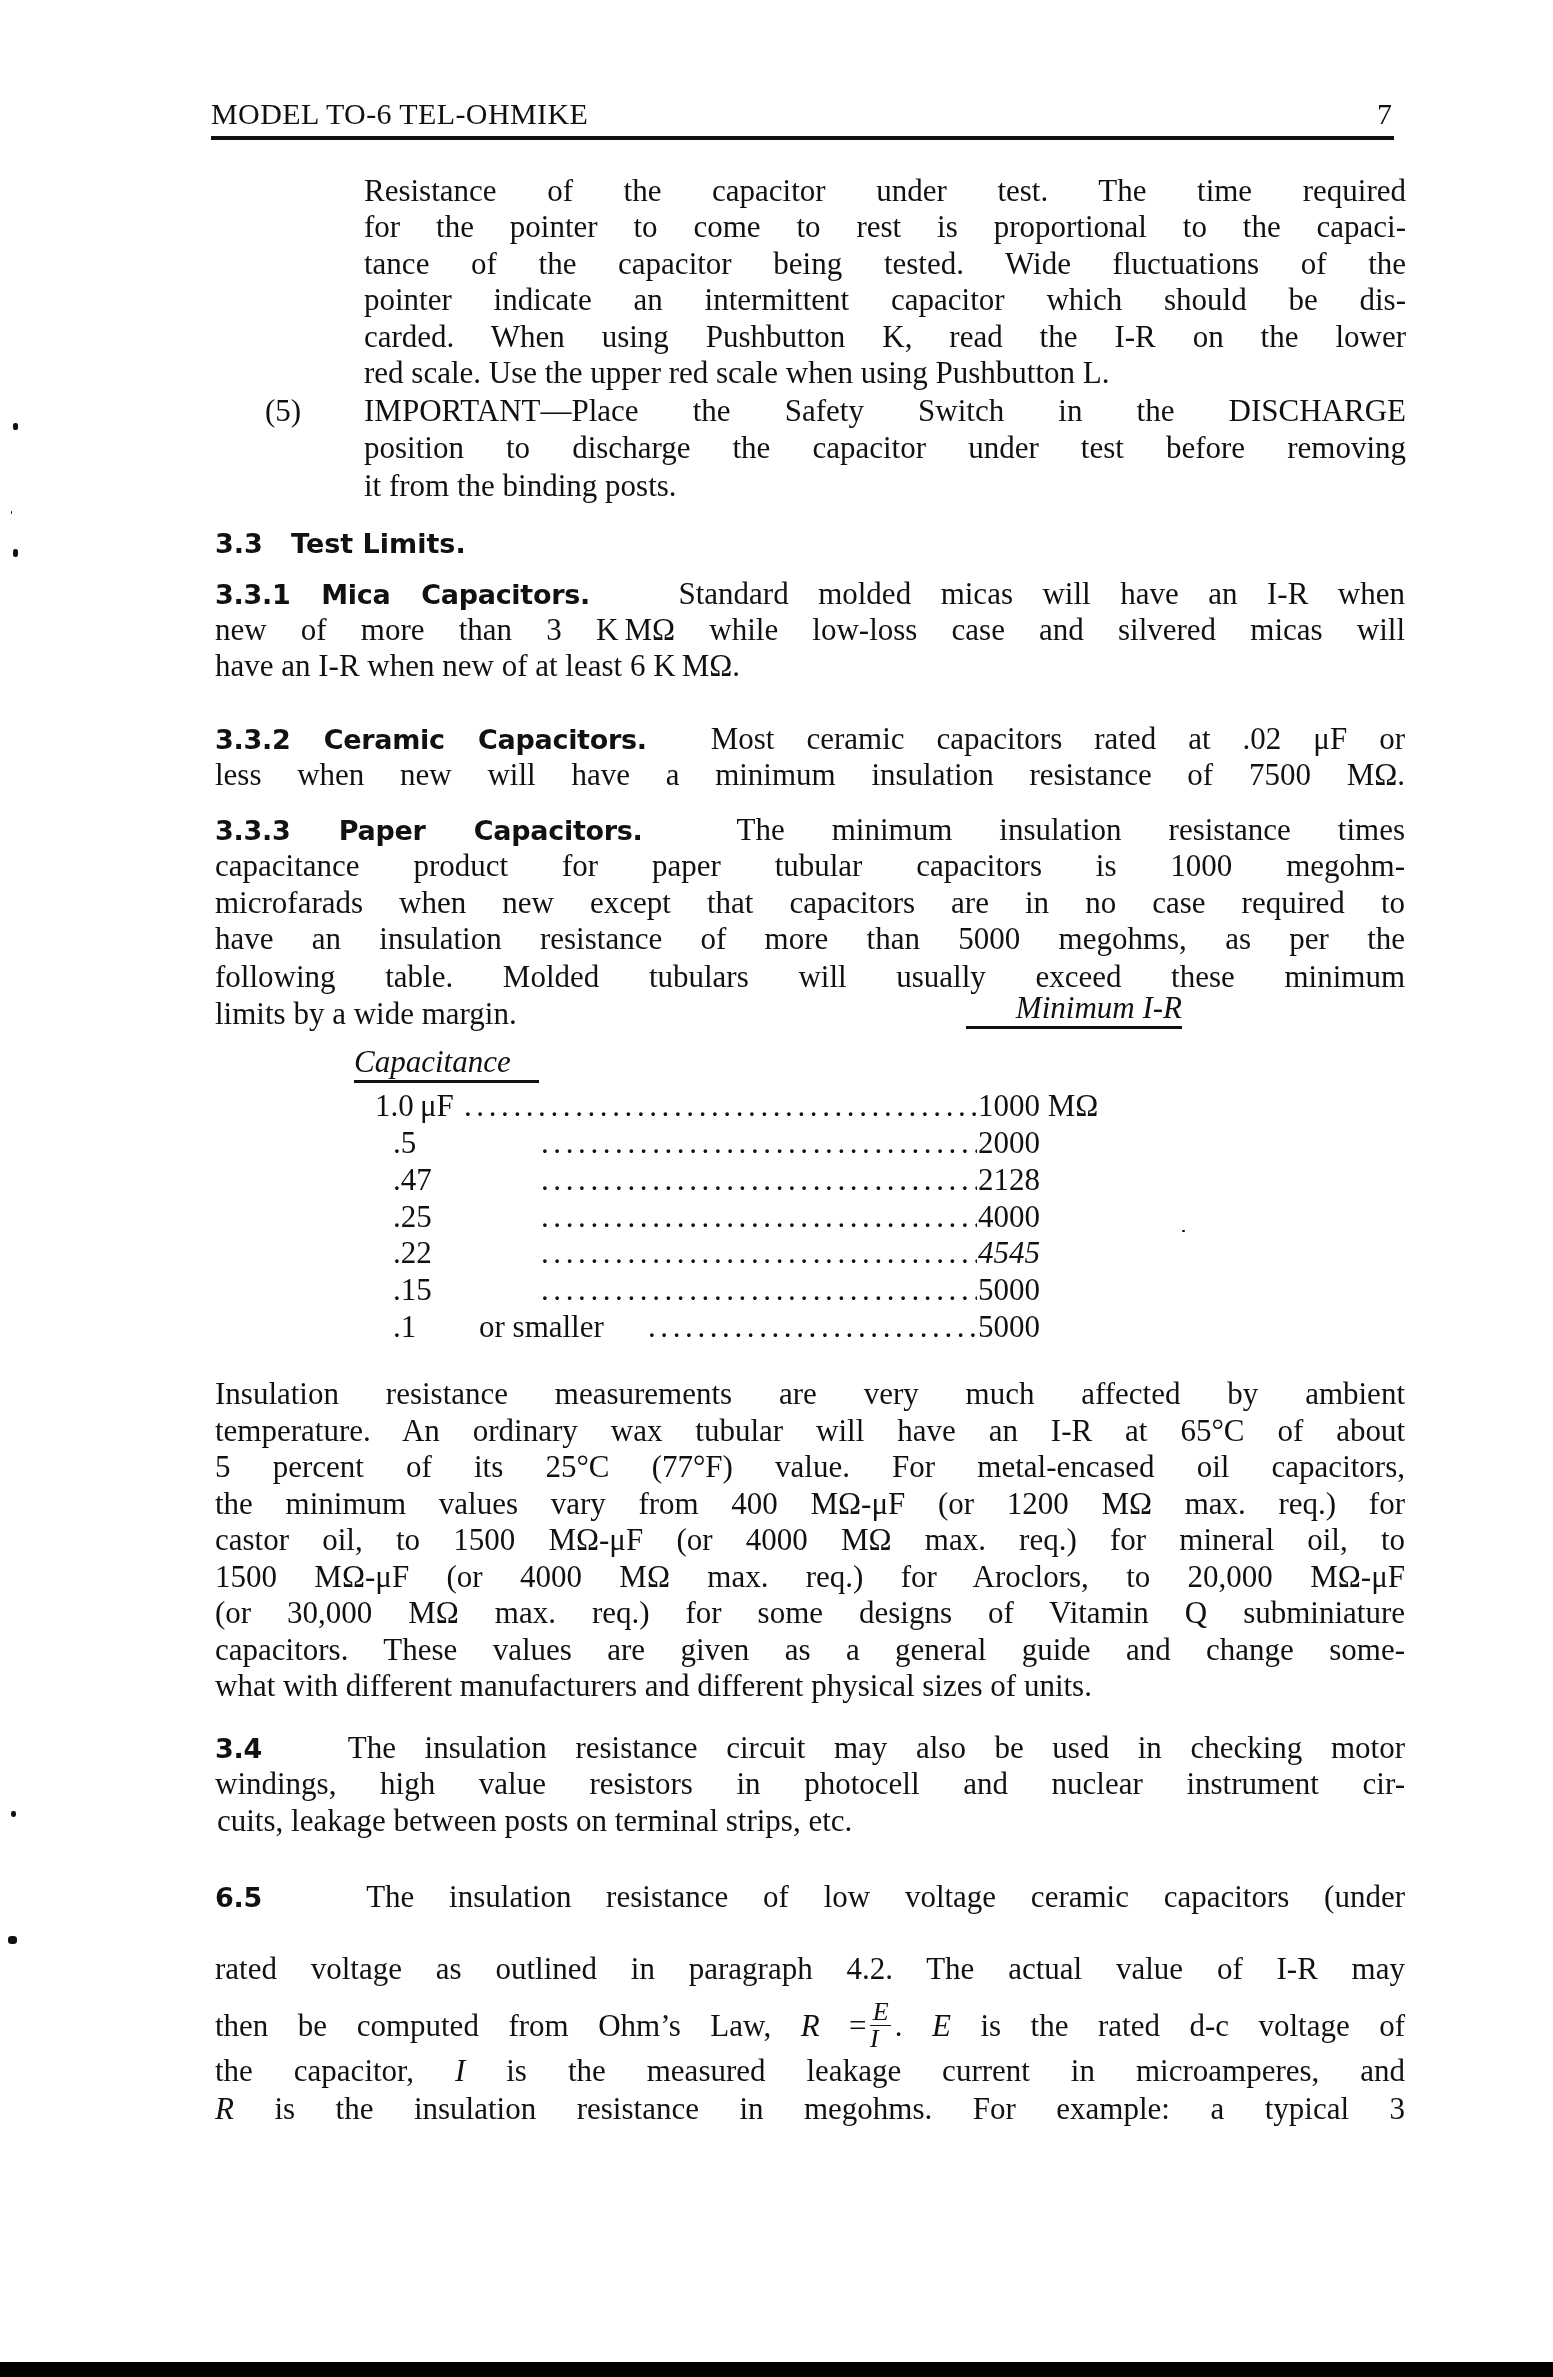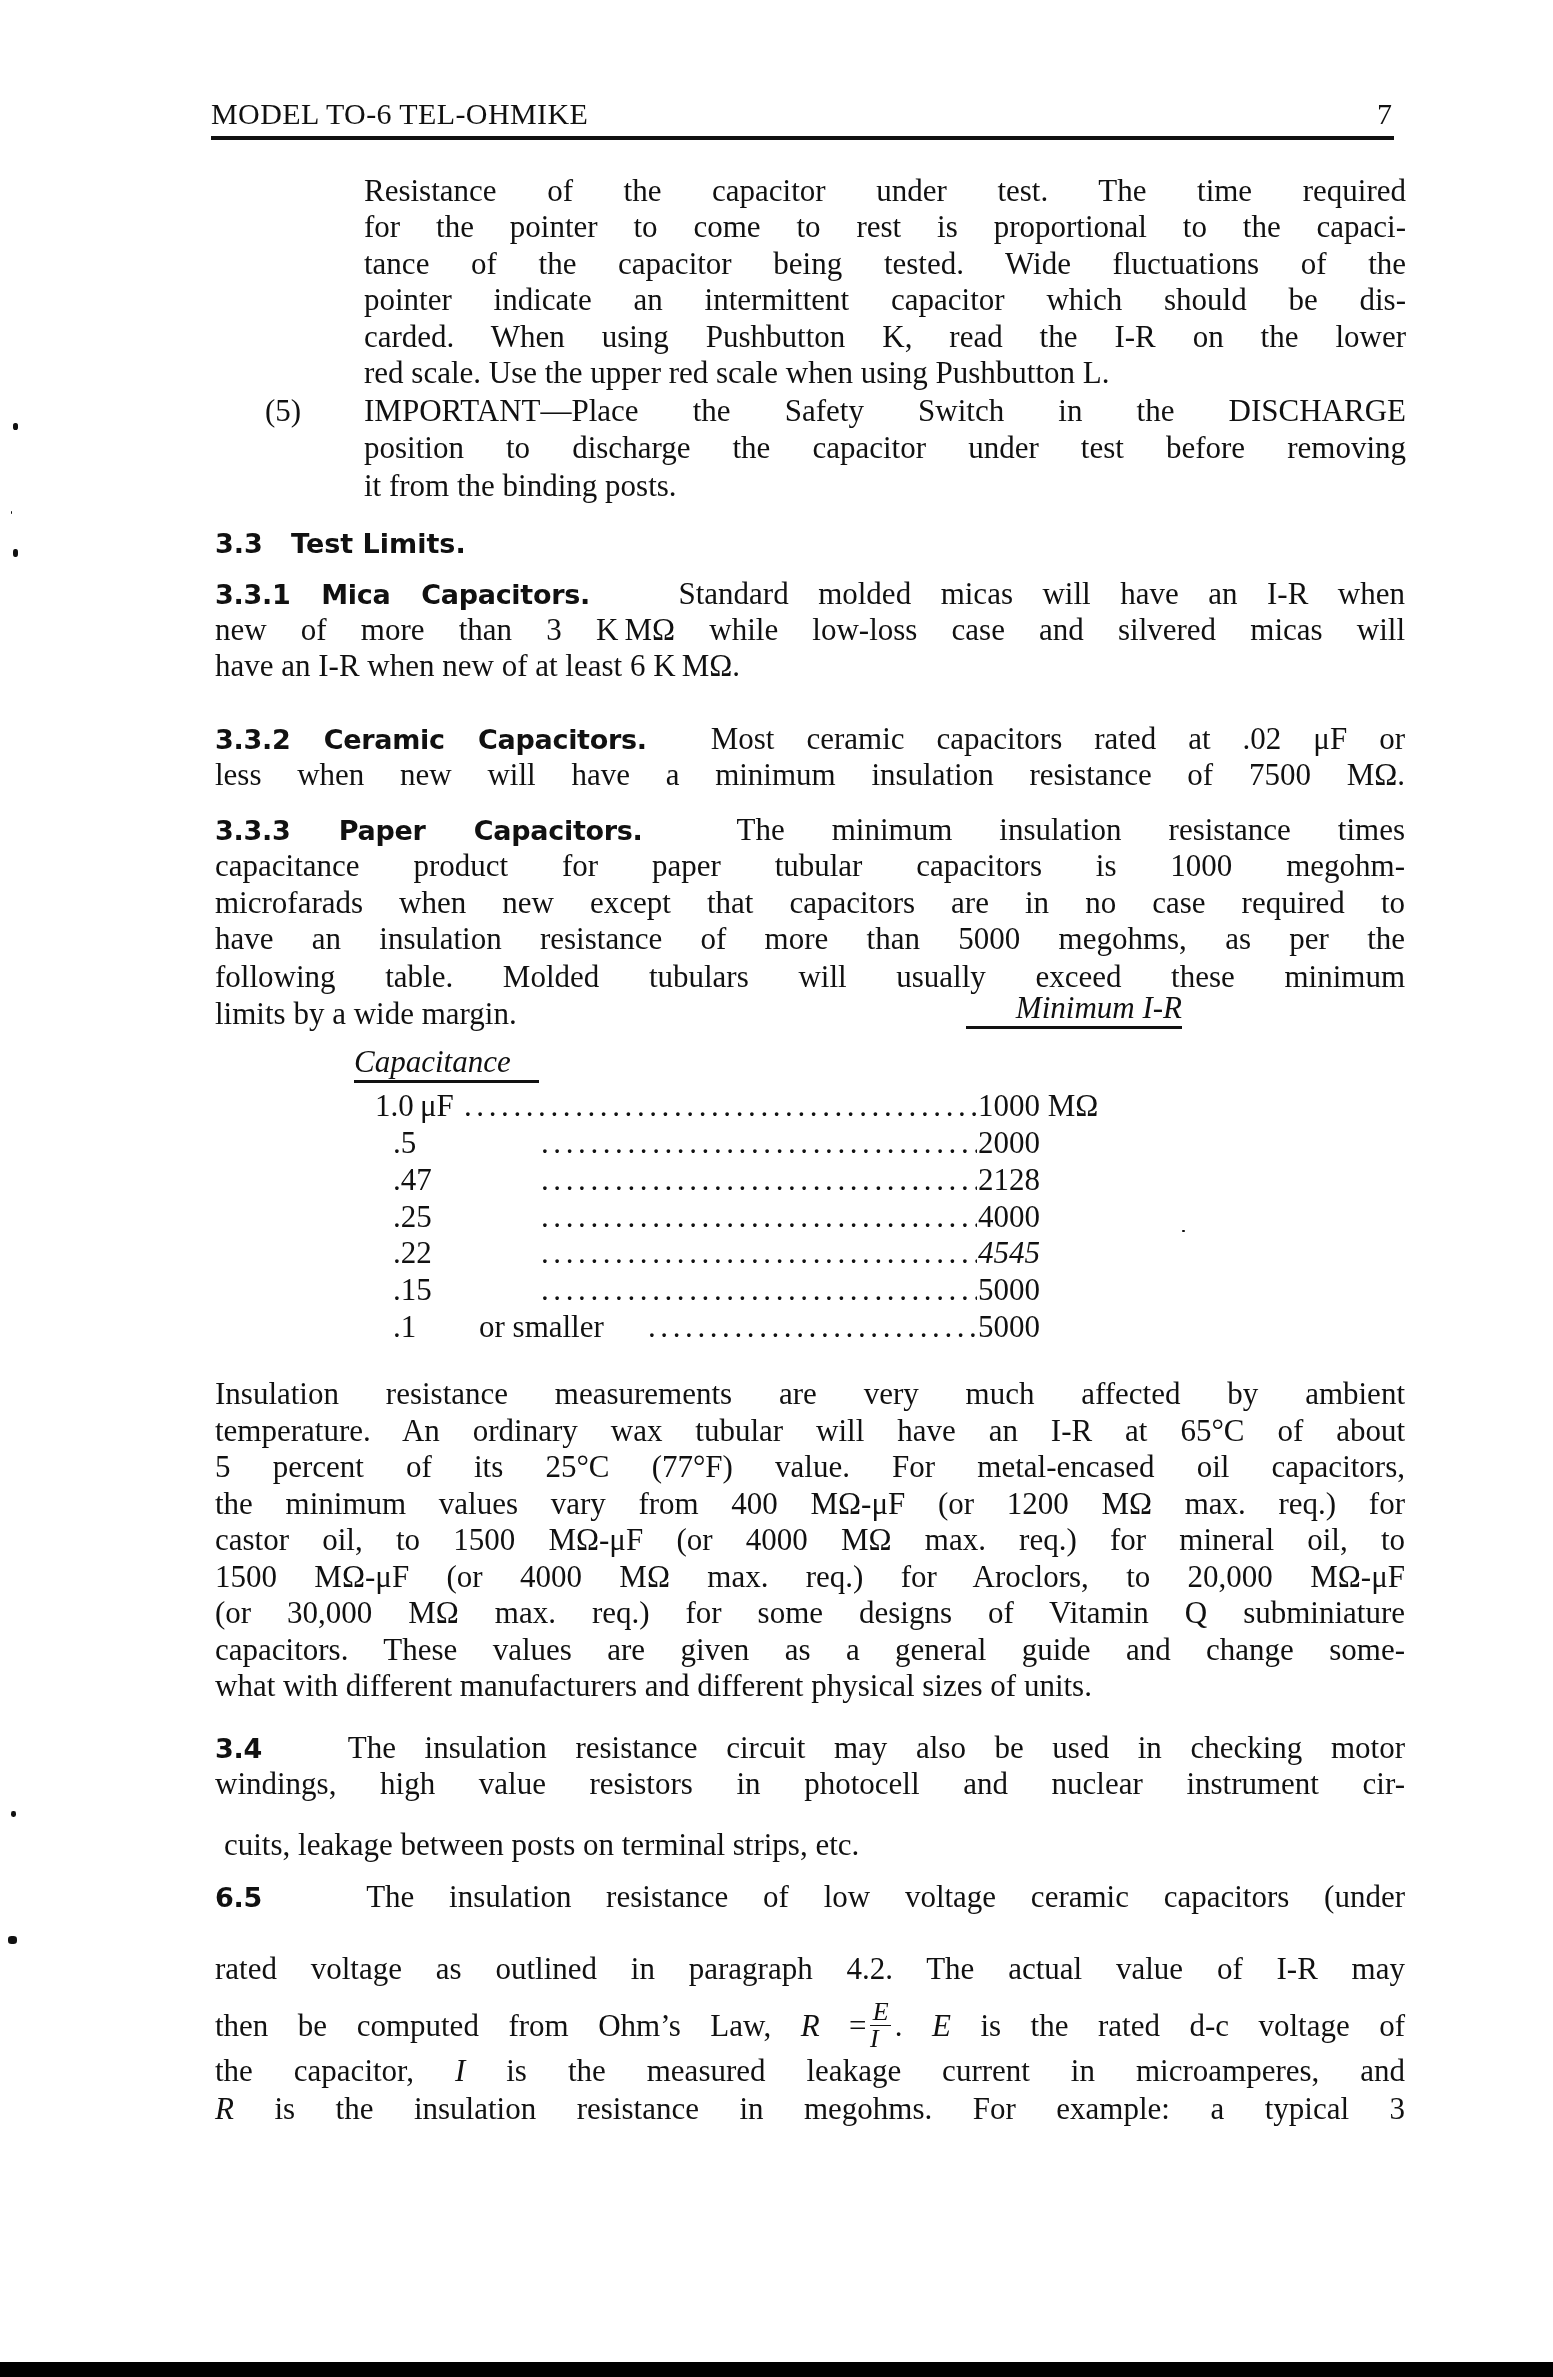--- a/index.html
+++ b/index.html
@@ -114,21 +114,21 @@
   <div class="line serif" style="left:215px; width:1190px; top:1521px;">castor oil, to 1500 MΩ-μF (or 4000 MΩ max. req.) for mineral oil, to</div>
   <div class="line serif" style="left:215px; width:1190px; top:1558px;">1500 MΩ-μF (or 4000 MΩ max. req.) for Aroclors, to 20,000 MΩ-μF</div>
   <div class="line serif" style="left:215px; width:1190px; top:1594px;">(or 30,000 MΩ max. req.) for some designs of Vitamin Q subminiature</div>
   <div class="line serif" style="left:215px; width:1190px; top:1631px;">capacitors. These values are given as a general guide and change some-</div>
   <div class="line serif last" style="left:215px; width:1190px; top:1667px;">what with different manufacturers and different physical sizes of units.</div>
 
   <div class="line serif" style="left:215px; width:1190px; top:1729px;">
     <span class="h">3.4</span>&nbsp;&nbsp;&nbsp;<span>The insulation resistance circuit may also be used in checking motor</span>
   </div>
   <div class="line serif" style="left:215px; width:1190px; top:1765px;">windings, high value resistors in photocell and nuclear instrument cir-</div>
-  <div class="line serif last" style="left:224px; width:1190px; top:1802px;margin-top:24px;">cuits, leakage between posts on terminal strips, etc.</div>
+  <div class="line serif last" style="left:217px; width:1190px; top:1802px;">cuits, leakage between posts on terminal strips, etc.</div>
 
   <div class="line serif" style="left:215px; width:1190px; top:1878px;">
     <span class="h">6.5</span>&nbsp;&nbsp;&nbsp;<span>The insulation resistance of low voltage ceramic capacitors (under</span>
   </div>
   <div class="line serif" style="left:215px; width:1190px; top:1950px;">rated voltage as outlined in paragraph 4.2. The actual value of I-R may</div>
 
   <div class="line serif" style="left:215px; width:1190px; top:1999px; height:53px; line-height:53px;">
     <span>then be computed from Ohm’s Law,</span>
     <span class="it">R</span>
     <span>=</span><span class="frac"><span class="num">E</span><span class="den">I</span></span><span>.</span>

